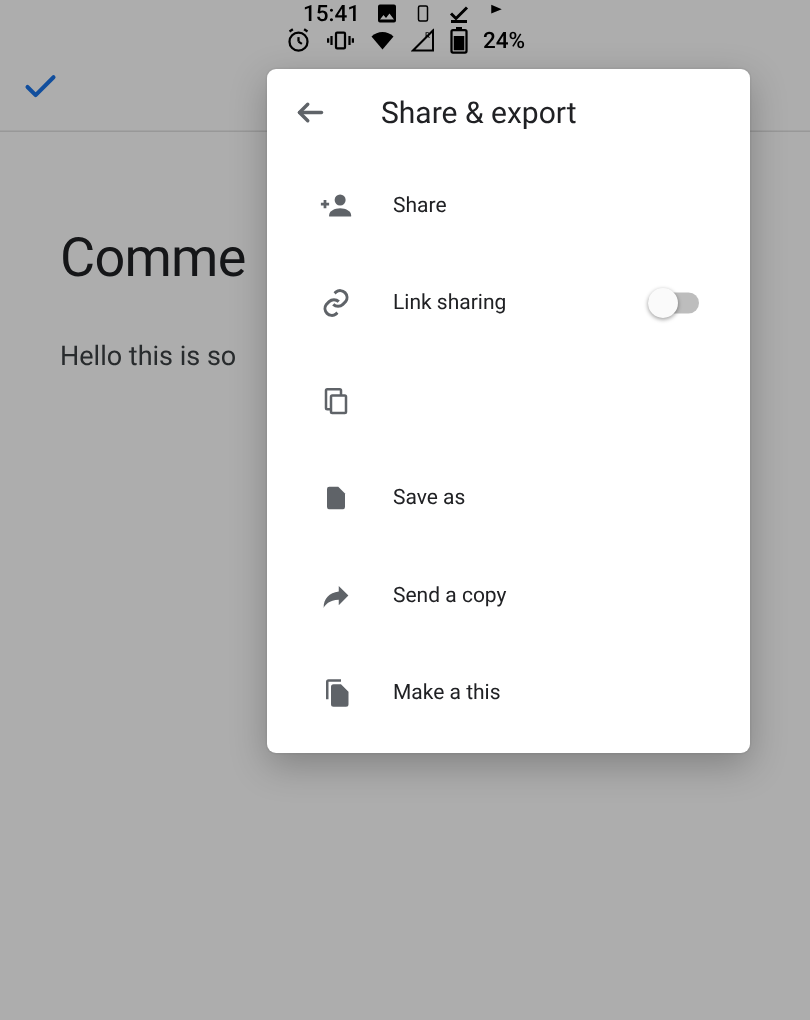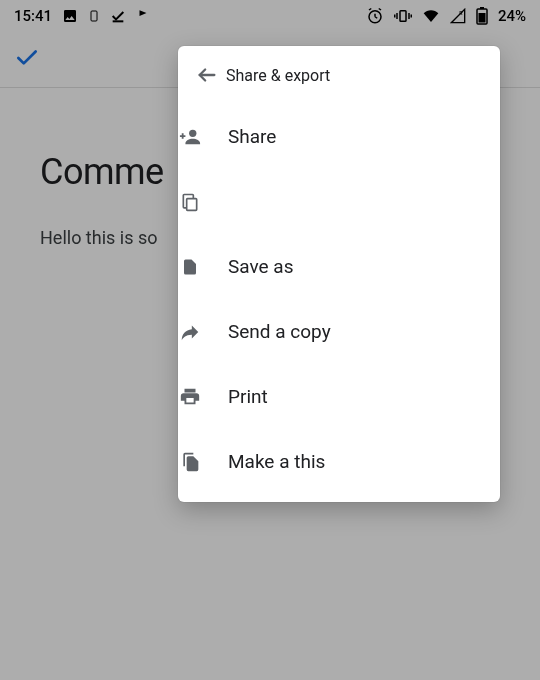--- a/index.html
+++ b/index.html
@@ -7,21 +7,21 @@
   body { background: #fff; position: relative; }
 
   
   .scrim { position: absolute; inset: 0; background: rgba(0,0,0,0.32); z-index: 5; }
 
   
   .status-bar {
     position: relative; z-index: 1;
     height: 32px; padding: 0 14px;
     display: flex; align-items: center; justify-content: space-between;
-    font-size: 15px; font-weight: 500; color: #000;
+    font-size: 15px; font-weight: 500; color: #000; flex-direction: column;
   }
   .status-left, .status-right { display: flex; align-items: center; gap: 10px; }
   .status-bar svg { display: block; }
 
   
   .app-bar {
     position: relative; z-index: 1;
     height: 56px; display: flex; align-items: center;
     padding: 0 14px; border-bottom: 1px solid #e0e0e0;
   }
@@ -40,31 +40,31 @@
   .panel {
     position: absolute; z-index: 10;
     top: 46px; right: 40px;
     width: 322px;
     background: #fff;
     border-radius: 6px;
     box-shadow: 0 8px 24px rgba(0,0,0,0.25), 0 0 0 1px rgba(0,0,0,0.04);
     padding-bottom: 8px;
   }
   .panel-header {
-    display: flex; align-items: center; gap: 8px;
+    display: flex; align-items: center; gap: 36px;
     height: 58px; padding: 0 18px;
-    font-size: 16px; color: #202124;
+    font-size: 20px; color: #202124;
   }
   .panel-header .back { color: #5f6368; display:flex; align-items:center; }
   .panel-title { font-weight: 400; }
 
   .menu-item {
     display: flex; align-items: center; gap: 26px;
-    height: 65px; padding: 0 0;
-    font-size: 19px; color: #202124;
+    height: 65px; padding: 0 34px;
+    font-size: 14px; color: #202124;
     cursor: pointer;
   }
   .menu-item .mi-icon { width: 24px; display:flex; justify-content:center; color:#5f6368; }
   .menu-item .mi-label { flex: 1; }
 
   .switch {
     width: 34px; height: 20px; position: relative;
   }
   .switch-track {
     position:absolute; inset:0; margin:auto 0;
@@ -180,20 +180,33 @@
     <span class="mi-icon">
       <svg width="22" height="22" viewBox="0 0 24 24" fill="#5f6368">
           <circle cx="15" cy="8" r="4"></circle>
           <path d="M15 14c-4 0-8 2-8 5v1h16v-1c0-3-4-5-8-5z"></path>
           <path d="M4 8v6M1 11h6" stroke="#5f6368" stroke-width="2"></path>
         </svg>
     </span>
     <span class="mi-label">Share</span>
   </div>
 
+  <div class="menu-item">
+    <span class="mi-icon">
+      <svg width="22" height="22" viewBox="0 0 24 24" fill="none" stroke="#5f6368" stroke-width="2.2">
+          <path d="M10 13a5 5 0 0 0 7 0l2-2a5 5 0 0 0-7-7l-1 1"></path>
+          <path d="M14 11a5 5 0 0 0-7 0l-2 2a5 5 0 0 0 7 7l1-1"></path>
+        </svg>
+    </span>
+    <span class="mi-label">Link sharing</span>
+    <span class="switch">
+      <span class="switch-track"></span>
+      <span class="switch-thumb"></span>
+    </span>
+  </div>
 
   <div class="menu-item">
     <span class="mi-icon">
       <svg width="20" height="22" viewBox="0 0 24 24" fill="none" stroke="#5f6368" stroke-width="2">
           <rect x="8" y="8" width="12" height="14" rx="1"></rect>
           <path d="M16 8V4a1 1 0 0 0-1-1H5a1 1 0 0 0-1 1v14a1 1 0 0 0 1 1h3"></path>
         </svg>
     </span>
   </div>
 
@@ -208,28 +221,20 @@
 
   <div class="menu-item">
     <span class="mi-icon">
       <svg width="22" height="22" viewBox="0 0 24 24" fill="#5f6368">
           <path d="M14 5l7 7-7 7v-4C7 15 4 19 3 21c0-7 4-11 11-12V5z"></path>
         </svg>
     </span>
     <span class="mi-label">Send a copy</span>
   </div>
 
-  <div class="menu-item">
-    <span class="mi-icon">
-      <svg width="22" height="22" viewBox="0 0 24 24" fill="#5f6368">
-          <path d="M19 8H5a3 3 0 0 0-3 3v5h4v4h12v-4h4v-5a3 3 0 0 0-3-3zM16 18H8v-5h8v5zM18 3H6v4h12V3z"></path>
-        </svg>
-    </span>
-    <span class="mi-label">Print</span>
-  </div>
 
   <div class="menu-item">
     <span class="mi-icon">
       <svg width="20" height="22" viewBox="0 0 24 24" fill="#5f6368">
           <path d="M16 1H6a2 2 0 0 0-2 2v14h2V3h10V1z"></path>
           <path d="M20 5H10a2 2 0 0 0-2 2v14a2 2 0 0 0 2 2h10a2 2 0 0 0 2-2V11l-6-6z"></path>
         </svg>
     </span>
     <span class="mi-label">Make a this</span>
   </div>

